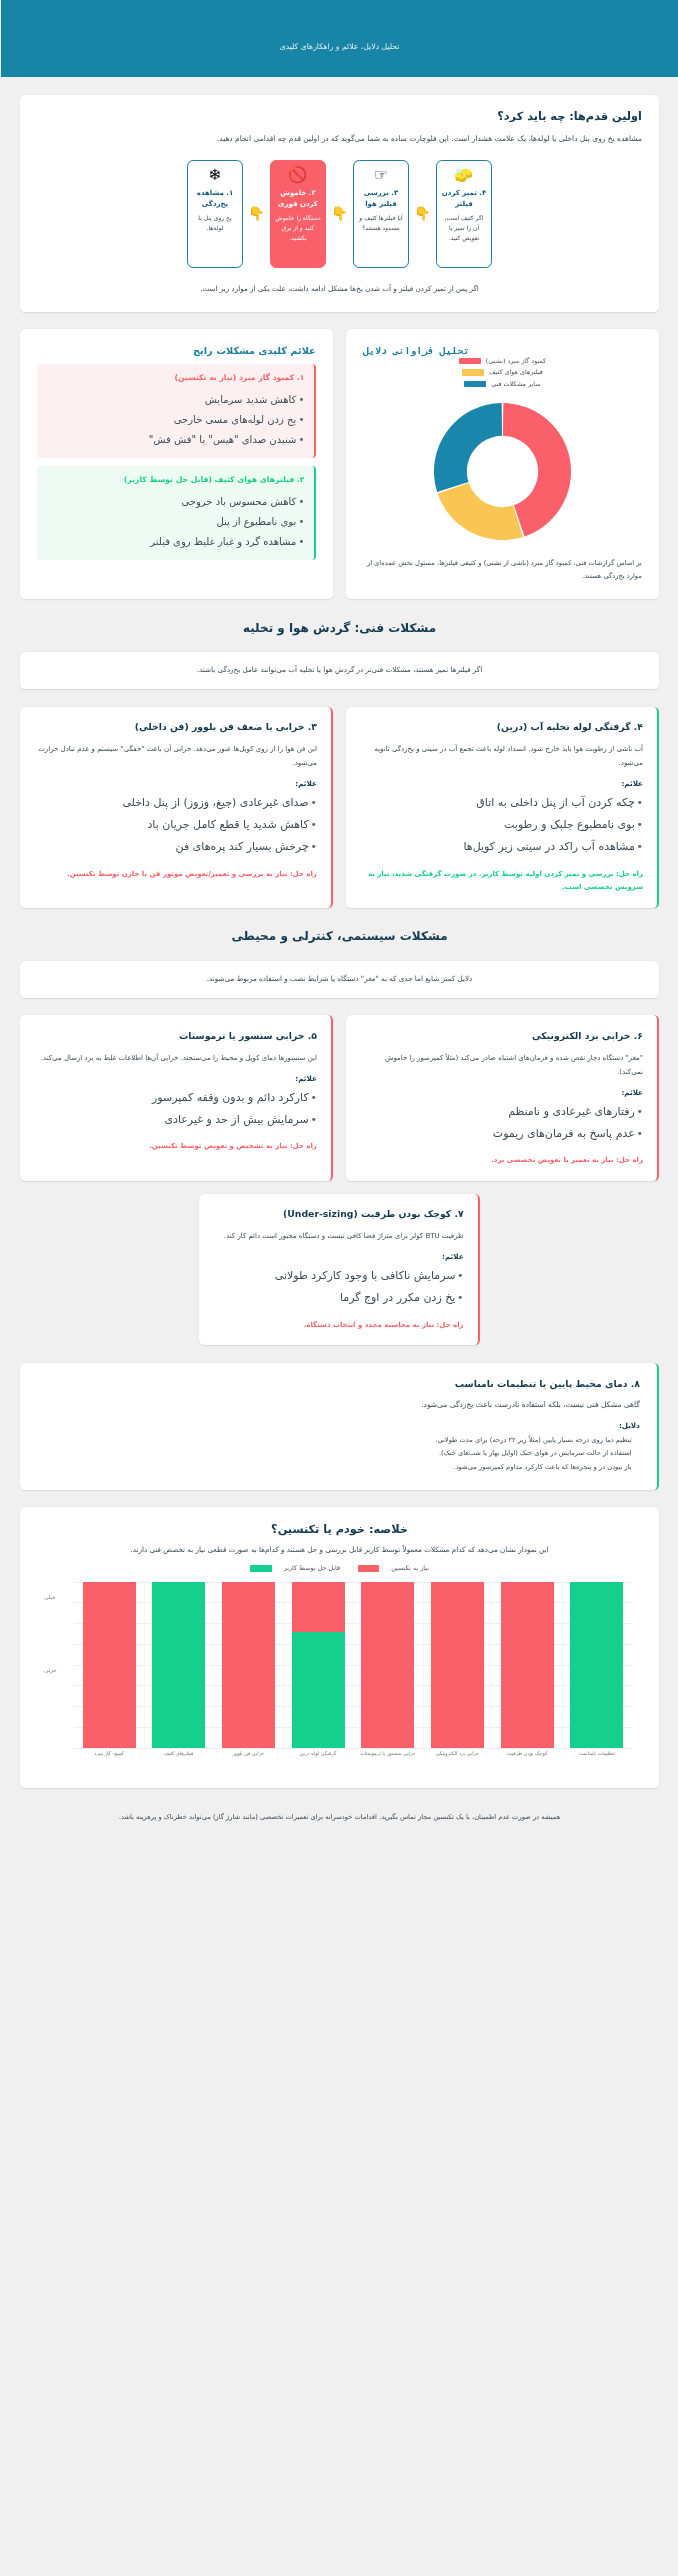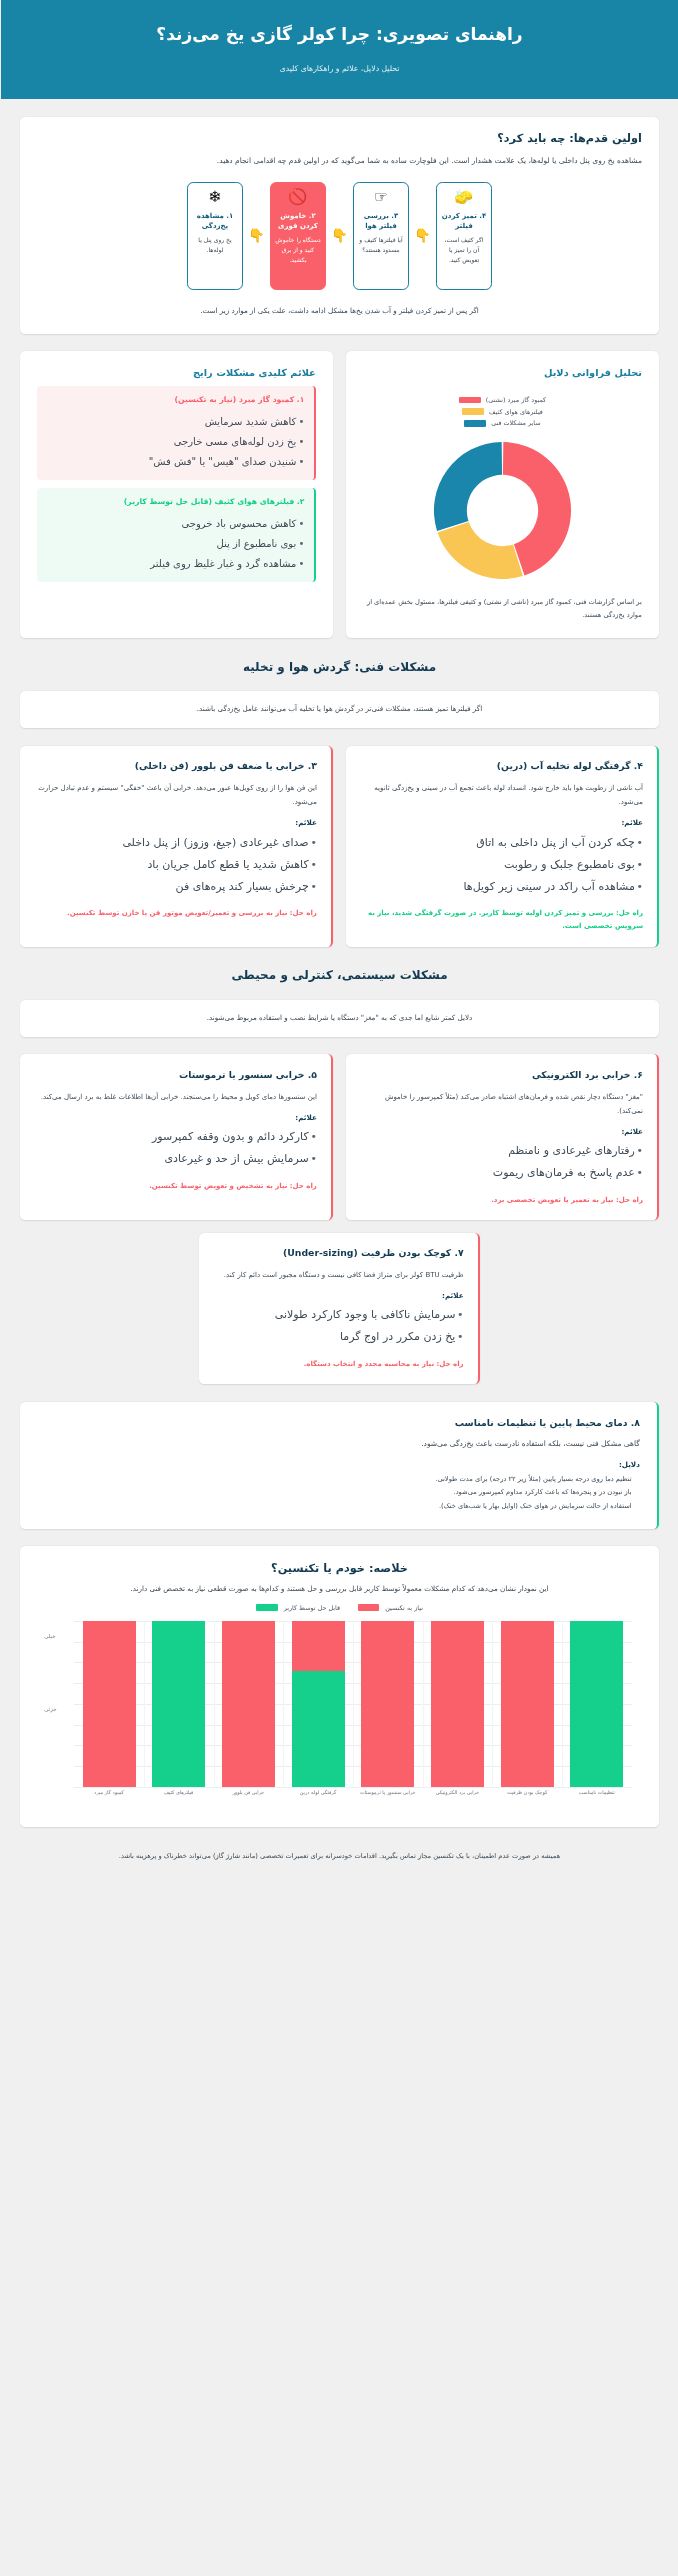--- a/index.html
+++ b/index.html
@@ -134,21 +134,21 @@
     position: relative;
   }
   .sym li::before {
     content: "•";
     position: absolute;
     right: 0;
     color: #5a6874;
   }
 
   
-  .chart-head { text-align: right; font-size: 9.8px; font-weight: bold; color: #1b7fa0; margin-bottom: 18px; }
+  .chart-head { text-align: left; font-size: 9.8px; font-weight: bold; color: #1b7fa0; margin-bottom: 0; font-family: Liberation Mono, monospace; }
   .legend { display: flex; flex-direction: column; align-items: center; gap: 3.6px; margin-bottom: 9.3px; }
   .legend-row { display: flex; flex-direction: row-reverse; align-items: center; gap: 5.2px; }
   .legend-sw { width: 21.6px; height: 6.7px; border-radius: 1px; display: inline-block; }
   .legend-lb { font-size: 6.4px; color: #4a5560; }
   .donut-wrap { display: flex; justify-content: center; margin: 3.1px 0 10.3px; }
   .chart-caption { text-align: right; font-size: 6.7px; color: #3c4a55; line-height: 2.0; }
 
   
   .pcard {
     background: #fff;
@@ -172,21 +172,21 @@
 
   .single-wrap { display: flex; justify-content: center; margin-top: 12.4px; }
   .single-wrap > .pcard { max-width: 281px; flex: 0 0 281px; }
 
   
   .tips { border-right: 2.6px solid #14d08c; }
   .tips .sub-label { font-size: 7.2px; font-weight: bold; color: #123b52; margin: 9.3px 0 4.1px; }
 
   
   .bar-legend { display: flex; flex-direction: row-reverse; justify-content: center; gap: 17.5px; margin: 7.2px 0 9.3px; }
-  .bar-legend .legend-row { gap: 6px; }
+  .bar-legend .legend-row { gap: 12px; }
   .chartbox { position: relative; height: 191px; margin: 0 3.1px; }
   .plot {
     position: absolute;
     inset: 0 7.2px 24px 34px;
     border-bottom: 0.5px solid #d5d9dd;
   }
   .gridline { position: absolute; left: 0; right: 0; border-top: 0.5px solid #eceff1; }
   .vgrid { position: absolute; top: 0; bottom: 0; border-left: 0.5px solid #f2f4f6; }
   .bars { position: absolute; inset: 0; display: flex; flex-direction: row-reverse; align-items: flex-end; }
   .bar-slot { flex: 1; height: 100%; display: flex; flex-direction: column; justify-content: flex-end; align-items: center; }
@@ -201,21 +201,20 @@
     font-size: 6.7px;
     color: #3c4a55;
     line-height: 2.0;
     padding: 5.2px 31px 24px;
   }
 </style>
 </head>
 <body>
 
 <header class="hero">
-  <h1>راهنمای تصویری: چرا کولر گازی یخ می‌زند؟</h1>
   <div class="sub">تحلیل دلایل، علائم و راهکارهای کلیدی</div>
 </header>
 
 <div class="page">
 
   <section class="card">
     <h2 class="h-right">اولین قدم‌ها: چه باید کرد؟</h2>
     <p class="intro">مشاهده یخ روی پنل داخلی یا لوله‌ها، یک علامت هشدار است. این فلوچارت ساده به شما می‌گوید که در اولین قدم چه اقدامی انجام دهید.</p>
 
     <div class="flow">
@@ -376,22 +375,22 @@
       <p class="solution red">راه حل: نیاز به محاسبه مجدد و انتخاب دستگاه.</p>
     </div>
   </div>
 
   <section class="card tips">
     <h3 style="font-size:9.3px;font-weight:bold;color:#123b52;text-align:right;margin-bottom:7.2px;">۸. دمای محیط پایین یا تنظیمات نامناسب</h3>
     <p class="intro">گاهی مشکل فنی نیست، بلکه استفاده نادرست باعث یخ‌زدگی می‌شود.</p>
     <div class="sub-label">دلایل:</div>
     <ul style="list-style:none;text-align:right;">
       <li style="font-size:6.7px;color:#3c4a55;line-height:2.0;padding-right:8.2px;position:relative;">تنظیم دما روی درجه بسیار پایین (مثلاً زیر ۲۲ درجه) برای مدت طولانی.</li>
+      <li style="font-size:6.7px;color:#3c4a55;line-height:2.0;padding-right:8.2px;position:relative;">استفاده از حالت سرمایش در هوای خنک (اوایل بهار یا شب‌های خنک).</li>
       <li style="font-size:6.7px;color:#3c4a55;line-height:2.0;padding-right:8.2px;position:relative;">باز نبودن در و پنجره‌ها که باعث کارکرد مداوم کمپرسور می‌شود.</li>
-      <li style="font-size:6.7px;color:#3c4a55;line-height:2.0;padding-right:8.2px;position:relative;">استفاده از حالت سرمایش در هوای خنک (اوایل بهار یا شب‌های خنک).</li>
     </ul>
   </section>
 
   <section class="card">
     <h2 style="text-align:center;font-size:11.3px;font-weight:bold;color:#123b52;margin-bottom:7.2px;">خلاصه: خودم یا تکنسین؟</h2>
     <p class="center-note">این نمودار نشان می‌دهد که کدام مشکلات معمولاً توسط کاربر قابل بررسی و حل هستند و کدام‌ها به صورت قطعی نیاز به تخصص فنی دارند.</p>
 
     <div class="bar-legend">
       <div class="legend-row">
         <span class="legend-sw" style="background:#14d08c"></span>

